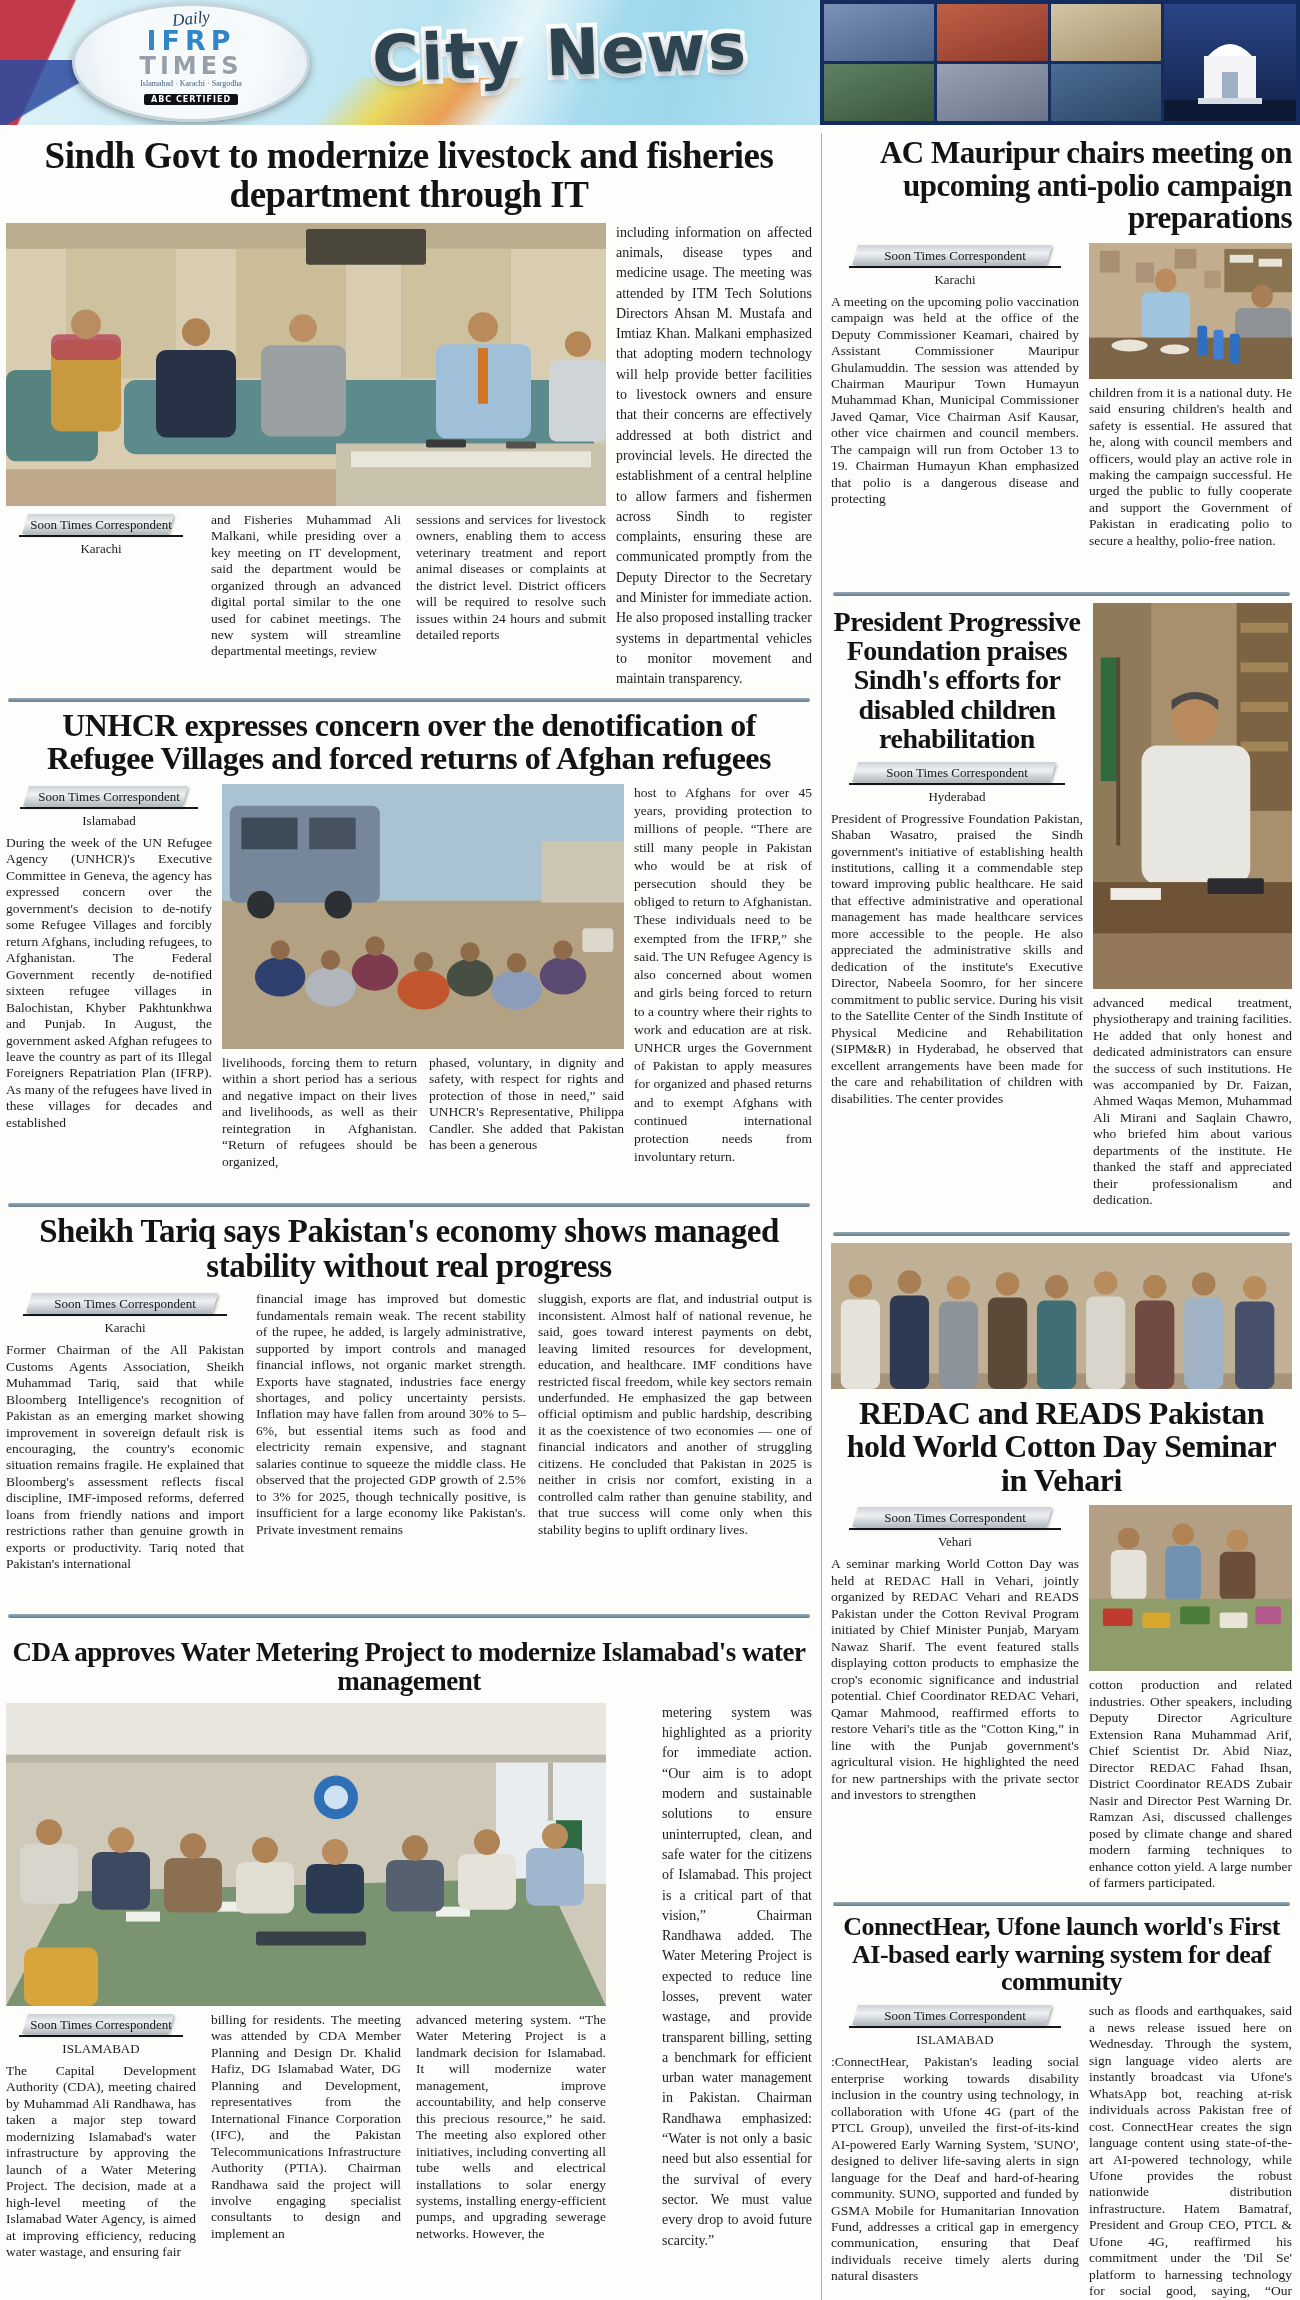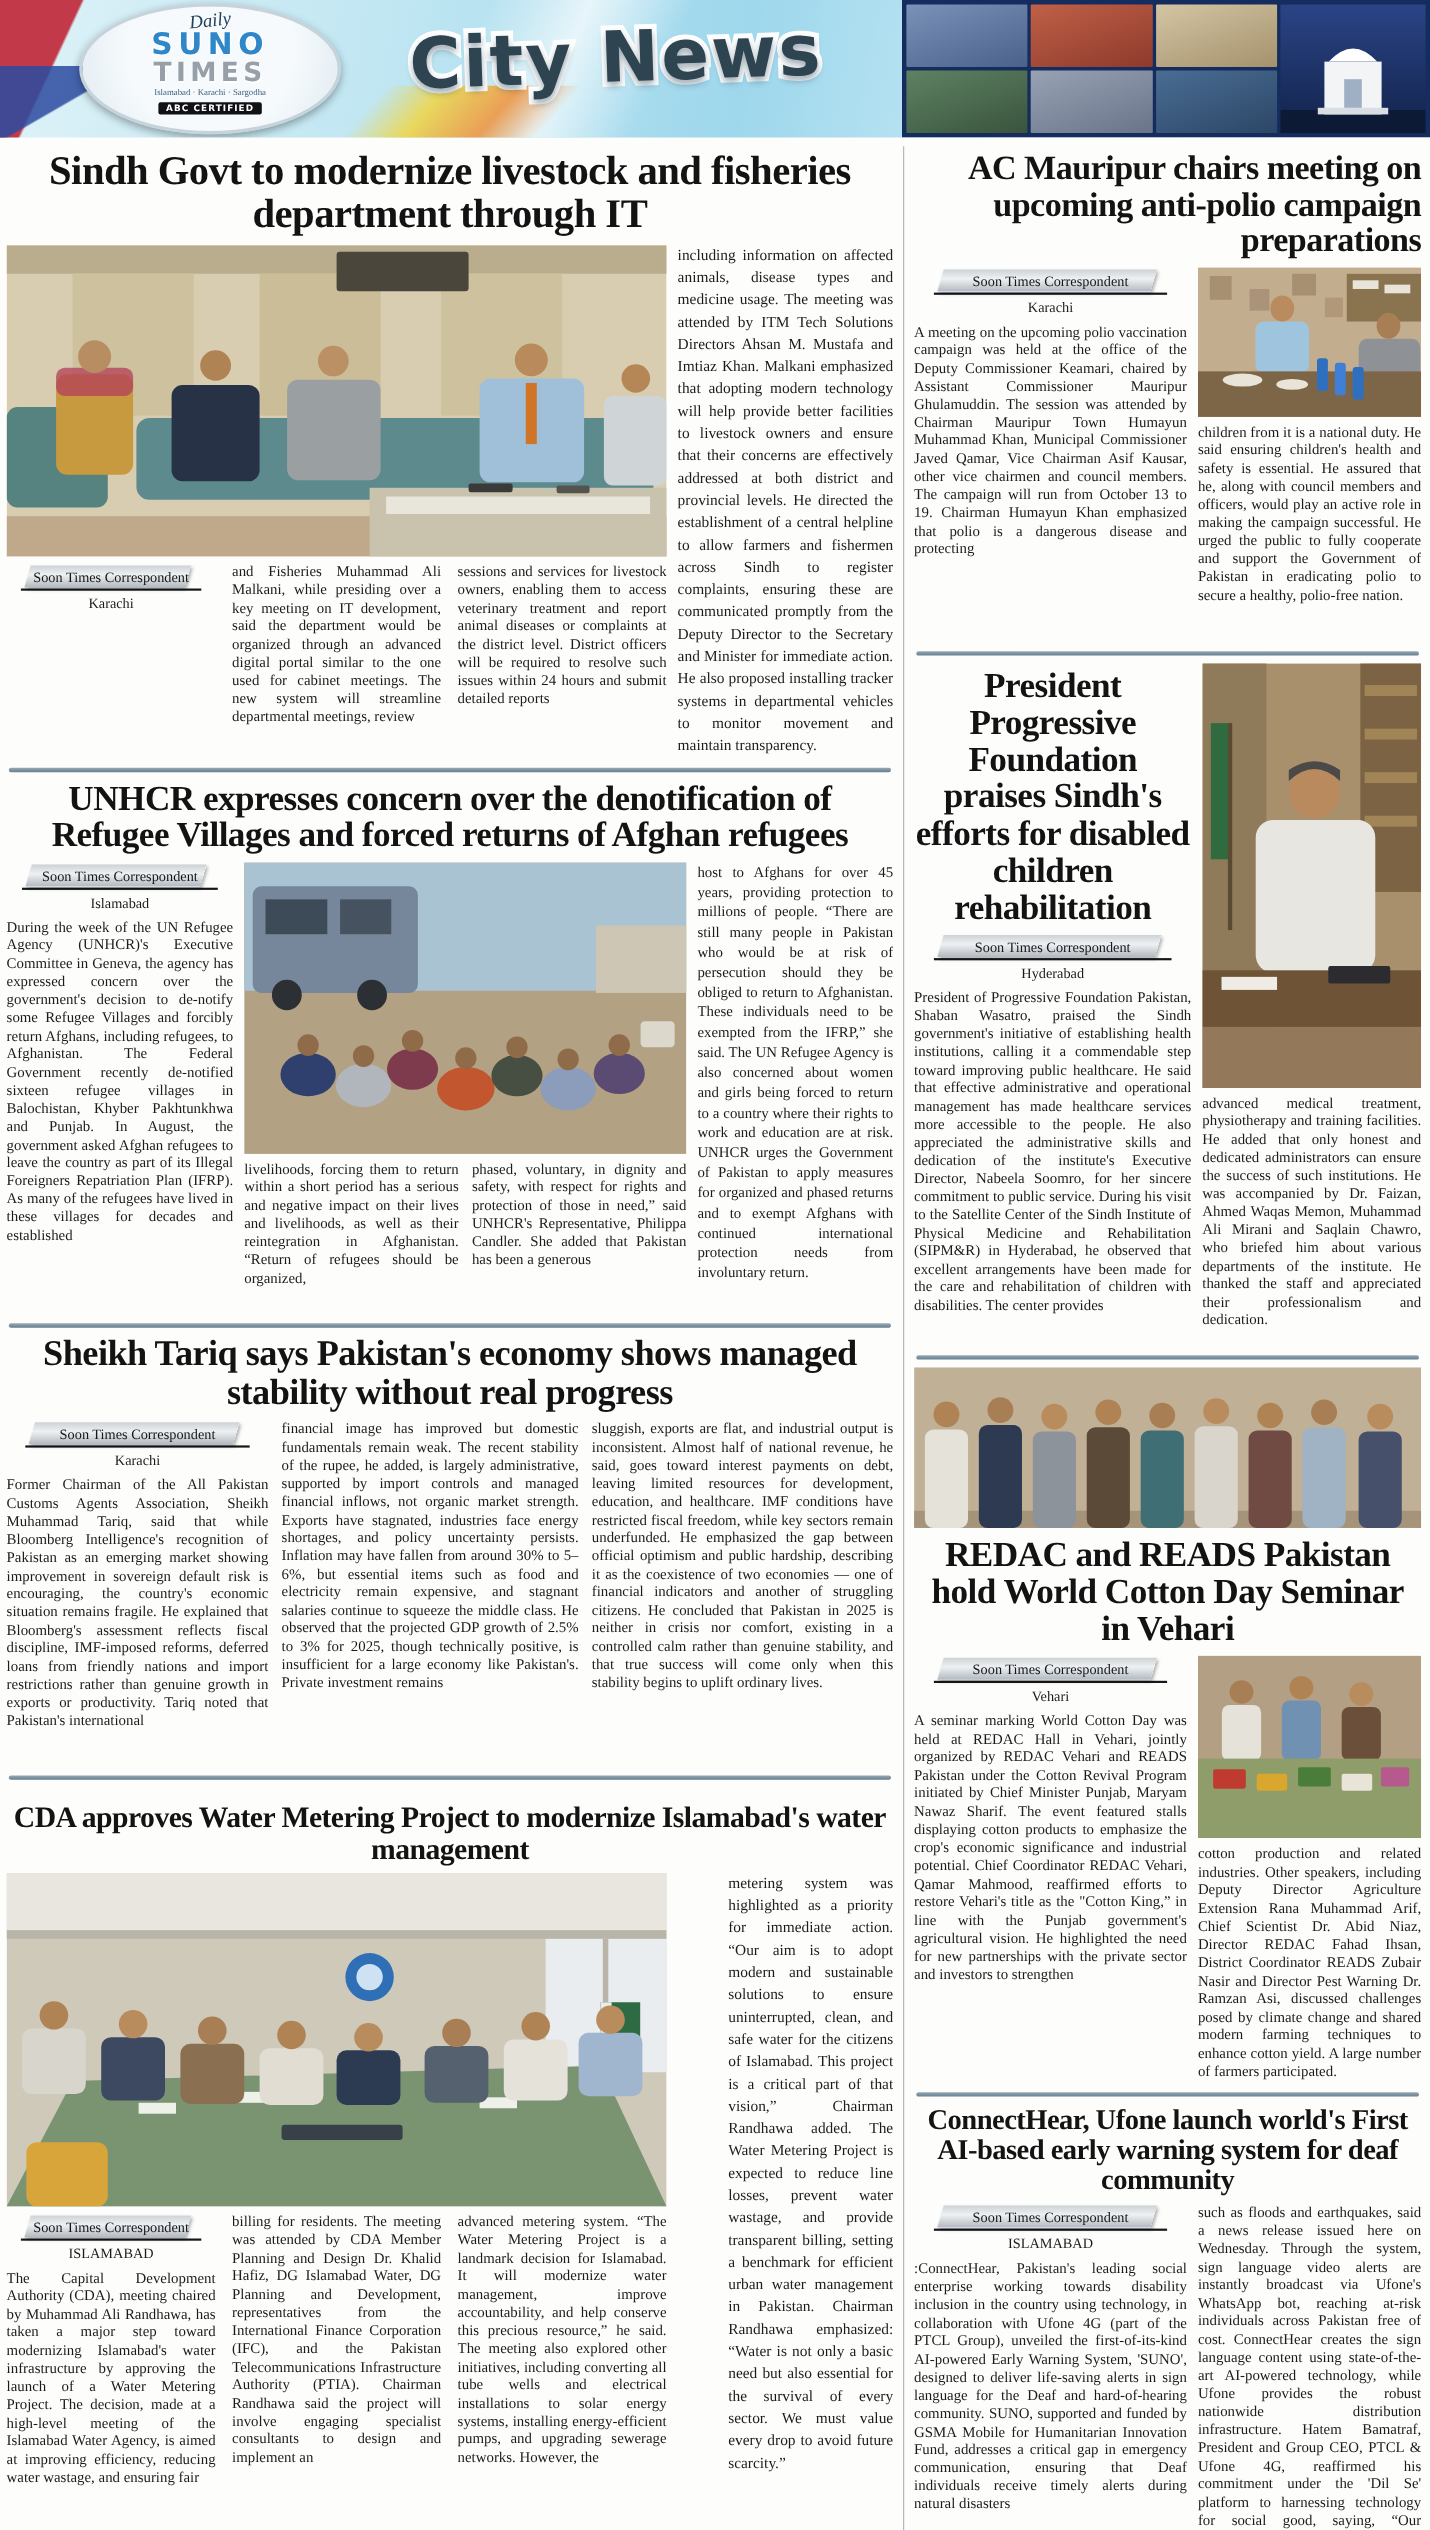--- a/index.html
+++ b/index.html
@@ -51,21 +51,21 @@
   .left-zone{width:806px;flex:none;}
   .zone-divider{width:1px;background:#a9b3ba;flex:none;}
   .right-zone{flex:1;min-width:0;}
 
   .hrule{height:4px;background:linear-gradient(#97a9b5,#657e8f);border-radius:2px;margin:7px 2px;}
 
   .headline{font-weight:bold;text-align:center;line-height:1.05;margin:4px 0 8px;color:#131313;letter-spacing:-.5px;}
   .h1a{font-size:37px;}  
   .h2a{font-size:31px;text-align:right;}  
   .h3a{font-size:32px;}  
-  .h4a{font-size:32px;} 
+  .h4a{font-size:28px;} 
   .h5a{font-size:33px;}  
   .h6a{font-size:32px;}  
   .h7a{font-size:27px;margin-top:20px;}  
   .h8a{font-size:26px;}  
 
   .corr{position:relative;z-index:0;margin:2px auto 0;width:84%;text-align:center;
     font-size:13px;color:#15181b;padding:3px 2px 2px;border-bottom:2px solid #15181b;}
   .corr::before{content:"";position:absolute;left:6px;right:12px;top:0;bottom:1px;z-index:-1;
     background:linear-gradient(#cdd2d6,#eef1f3 42%,#b2b9bf);transform:skewX(-16deg);
     box-shadow:2px 2px 3px rgba(0,0,0,.3);}
@@ -130,21 +130,21 @@
 <div class="page">
 
   <header class="masthead">
     <div class="mh-red"></div>
     <div class="mh-blue"></div>
     <div class="mh-streak"></div>
     <div class="mh-yellow"></div>
 
     <div class="logo-oval">
       <div class="logo-daily">Daily</div>
-      <div class="logo-soon">SUNO</div>
+      <div class="logo-soon">IFRP</div>
       <div class="logo-times">TIMES</div>
       <div class="logo-cities">Islamabad · Karachi · Sargodha</div>
       <div class="logo-cert">ABC CERTIFIED</div>
     </div>
 
     <div class="mh-title">City News</div>
 
     <div class="mh-collage">
       <div class="collage-grid">
         <div class="tile t1"></div>

